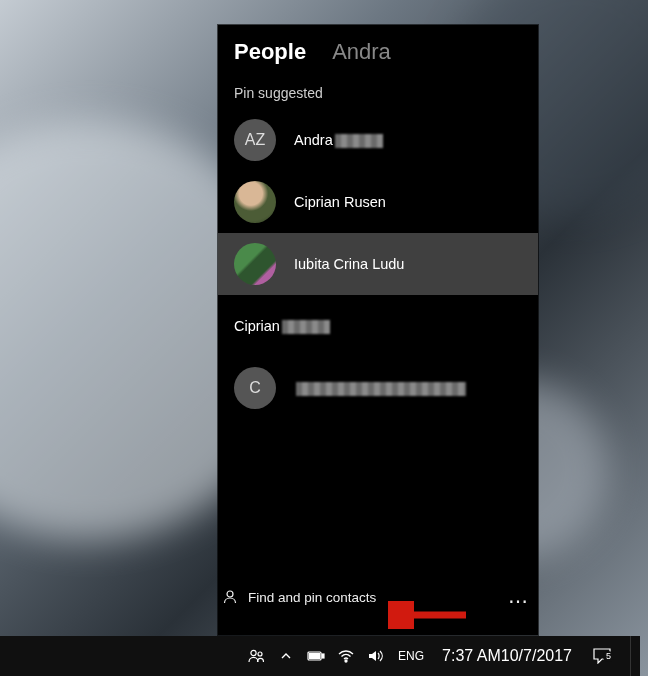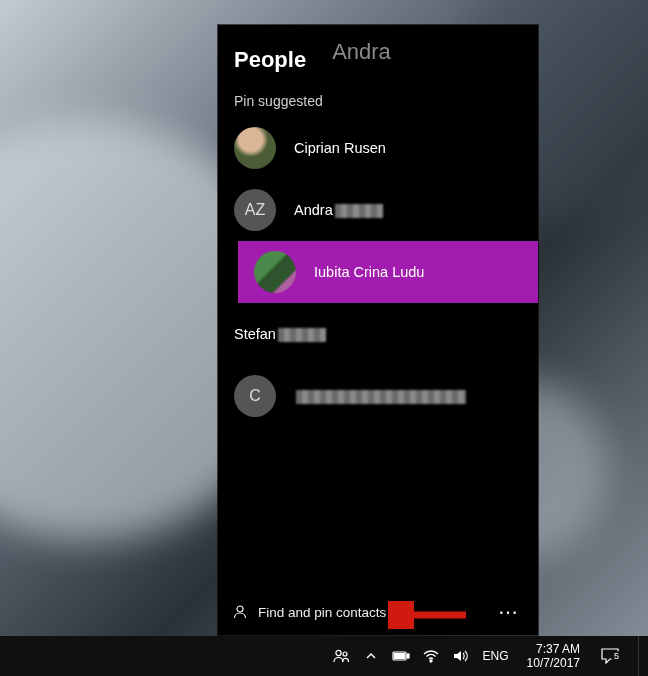--- a/index.html
+++ b/index.html
@@ -27,36 +27,36 @@
     color: #fff;
     display: flex; flex-direction: column;
     box-shadow: 0 0 0 1px rgba(0,0,0,.6);
   }
   .tabs {
     display: flex; gap: 26px;
     padding: 14px 16px 10px 16px;
     font-size: 22px; font-weight: 400;
   }
   .tab { cursor: pointer; }
-  .tab.active { color: #fff; font-weight: 600; margin-top: 8px; }
+  .tab.active { color: #fff; font-weight: 600; }
   .tab.inactive { color: #888; }
   
   .section-label {
     padding: 10px 16px 8px 16px;
     font-size: 14px; color: #cfcfcf;
   }
   
   .list { flex: 0 0 auto; }
   .row {
     display: flex; align-items: center;
     height: 62px; padding: 0 16px;
     gap: 18px;
     cursor: pointer;
   }
-  .row.hover { background: #a21caf; margin-left: 20px; }
+  .row.hover { background: #404040; }
   .avatar {
     width: 42px; height: 42px; border-radius: 50%;
     background: #555; color:#ddd;
     display: flex; align-items: center; justify-content: center;
     font-size: 16px; font-weight: 500;
     flex-shrink: 0;
     overflow: hidden;
   }
   .avatar.photo1 { background: radial-gradient(circle at 40% 30%, #d9b796 0 30%, #4c5c36 45% 70%, #2c3a20 100%); }
   .avatar.photo2 { background: linear-gradient(135deg, #4a8a4a 0 40%, #2e552e 45% 70%, #b05fa0 75% 100%); }
@@ -66,22 +66,22 @@
     background: repeating-linear-gradient(90deg,#6a6a6a 0 6px,#8a8a8a 6px 12px);
     filter: blur(1px); margin-left:2px;
   }
   .name .blur.wide { width: 170px; }
   .name .blur.small { width: 48px; }
   
   .spacer { flex: 1; }
   
   .footer {
     height: 46px;
-    display: flex; align-items: center;
-    padding: 0 14px;
+    display: flex; align-items: flex-start;
+    padding: 0 4px;
     gap: 18px;
     border-top: 0;
   }
   .find-btn {
     display: flex; align-items: center; gap: 10px;
     font-size: 13.5px; color: #eee; cursor: pointer;
   }
   .more-btn {
     margin-left: auto;
     font-size: 20px; letter-spacing: 2px;
@@ -91,40 +91,40 @@
   
   
   .arrow {
     position: absolute;
     left: 388px; top: 601px;
     pointer-events: none;
   }
   
   
   .taskbar {
-    position: absolute; left: 0; right: 0; bottom: 0;
+    position: absolute; left: 0; right: 8px; bottom: 0;
     height: 40px;
     background: #101010;
     display: flex; align-items: center;
     justify-content: flex-end;
     padding-right: 4px;
     color: #fff;
   }
   .tray {
     display: flex; align-items: center; gap: 10px;
     font-size: 13px;
   }
   .tray .ic {
     display: inline-flex; align-items: center; justify-content: center;
     width: 20px; height: 20px; cursor: pointer; color:#fff;
   }
   .lang { font-size: 12px; cursor:pointer; padding:0 2px;}
   .clock {
-    display: flex; flex-direction: column; align-items: flex-end;
-    font-size: 12px; line-height: 14px;
+    display: flex; align-items: flex-end;
+    font-size: 16px; line-height: 14px;
     padding: 0 6px; cursor:pointer;
   }
   .action-center, .show-desktop { cursor:pointer; }
   .action-center { width:28px; display:flex; align-items:center; justify-content:center; position:relative;}
   .ac-badge {
     position:absolute; right:2px; bottom:2px;
     font-size:9px; background:#101010; color:#fff;
     border-radius:50%; width:11px; height:11px; line-height:11px; text-align:center;
   }
   .show-desktop { width:6px; height:40px; border-left:1px solid #333; margin-left:4px;}
@@ -141,36 +141,36 @@
 <div class="panel">
   <div class="tabs">
     <div class="tab active">People</div>
     <div class="tab inactive">Andra</div>
   </div>
   <div class="section-label">Pin suggested</div>
 
   <div class="list">
 
     <div class="row">
+      <div class="avatar">AZ</div>
+      <div class="name"><span>Andra</span><span class="blur small"></span></div>
+    </div>
+
+    <div class="row">
       <div class="avatar photo1"></div>
       <div class="name">Ciprian Rusen</div>
-    </div>
-
-    <div class="row">
-      <div class="avatar">AZ</div>
-      <div class="name"><span>Andra</span><span class="blur small"></span></div>
     </div>
 
     <div class="row hover">
       <div class="avatar photo2"></div>
       <div class="name">Iubita Crina Ludu</div>
     </div>
 
     <div class="row">
-      <div class="name"><span>Stefan</span><span class="blur small"></span></div>
+      <div class="name"><span>Ciprian</span><span class="blur small"></span></div>
     </div>
 
     <div class="row">
       <div class="avatar">C</div>
       <div class="name"><span class="blur wide"></span></div>
     </div>
 
   </div>
 
   <div class="spacer"></div>

